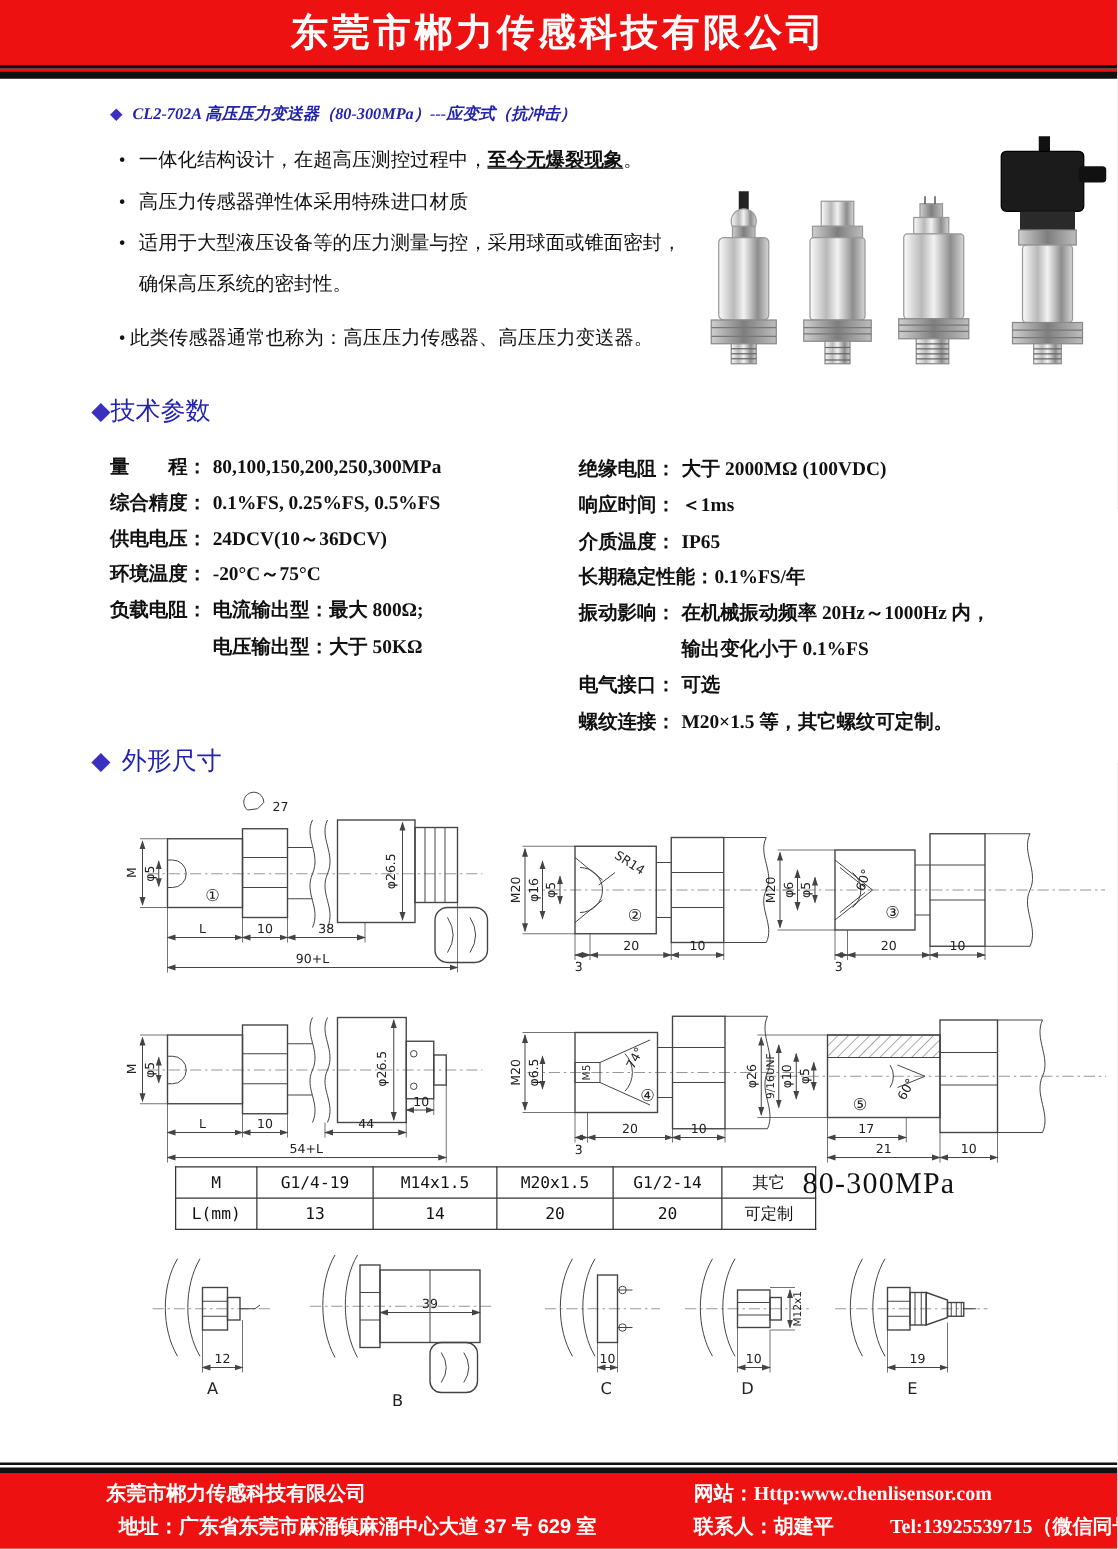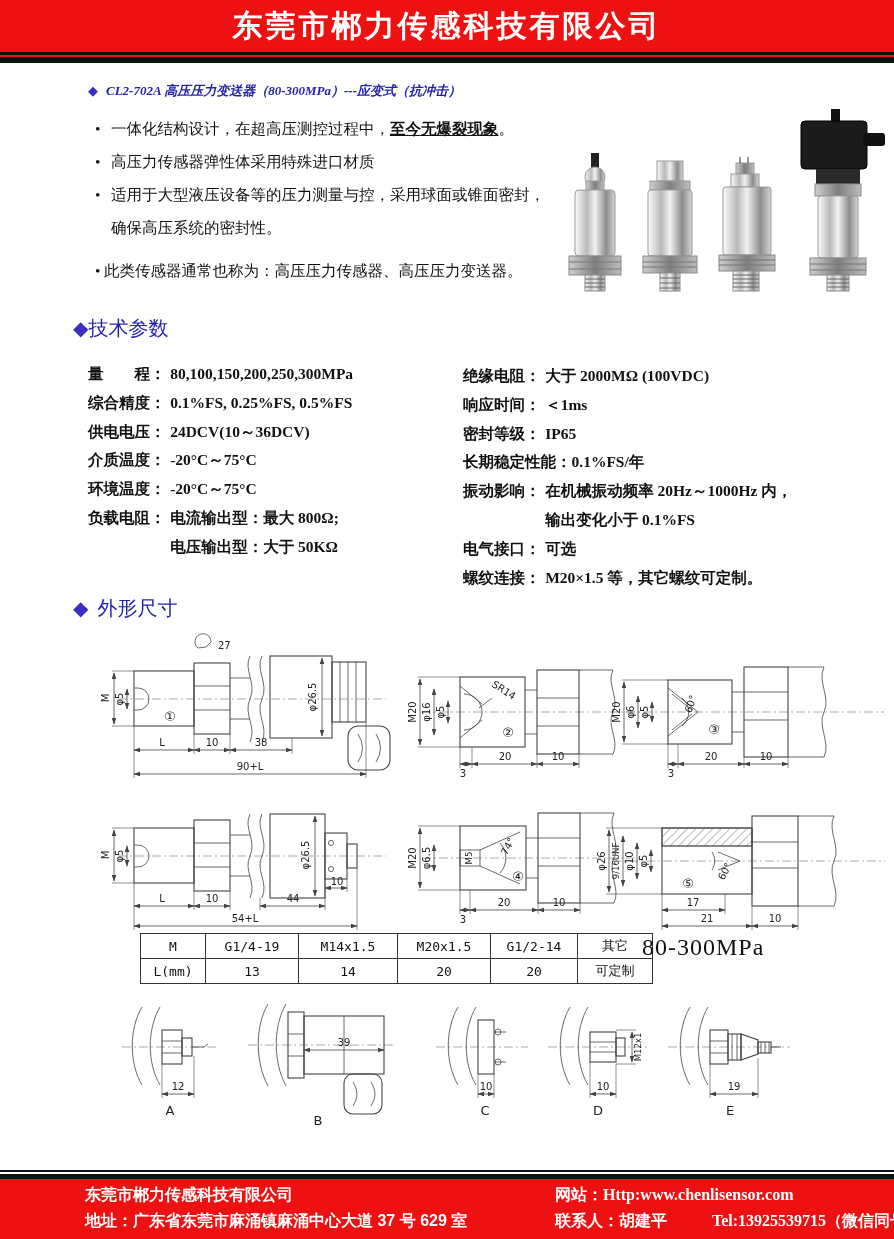--- a/index.html
+++ b/index.html
@@ -174,30 +174,29 @@
   </svg>
 
   <div class="sec" style="left:73px;top:315px;">
     <span class="diamond">◆</span><span>技术参数</span>
   </div>
 
   <div class="pcol" style="left:88px;top:360px;">
     <div><span class="plabel">量　　程：</span><span>80,100,150,200,250,300MPa</span></div>
     <div><span class="plabel">综合精度：</span><span>0.1%FS, 0.25%FS, 0.5%FS</span></div>
     <div><span class="plabel">供电电压：</span><span>24DCV(10～36DCV)</span></div>
-    <div><span class="plabel">介质温度：</span><span>-20°C～75°C</span></div>
     <div><span class="plabel">环境温度：</span><span>-20°C～75°C</span></div>
     <div><span class="plabel">负载电阻：</span><span>电流输出型：最大 800Ω;</span></div>
     <div><span class="plabel"></span><span>电压输出型：大于 50KΩ</span></div>
   </div>
 
   <div class="pcol" style="left:463px;top:362px;">
     <div><span class="plabel">绝缘电阻：</span><span>大于 2000MΩ (100VDC)</span></div>
     <div><span class="plabel">响应时间：</span><span>＜1ms</span></div>
-    <div><span class="plabel">密封等级：</span><span>IP65</span></div>
+    <div><span class="plabel">介质温度：</span><span>IP65</span></div>
     <div><span class="plabel">长期稳定性能：</span><span>0.1%FS/年</span></div>
     <div><span class="plabel">振动影响：</span><span>在机械振动频率 20Hz～1000Hz 内，</span></div>
     <div><span class="plabel"></span><span>输出变化小于 0.1%FS</span></div>
     <div><span class="plabel">电气接口：</span><span>可选</span></div>
     <div><span class="plabel">螺纹连接：</span><span>M20×1.5 等，其它螺纹可定制。</span></div>
   </div>
 
   <div class="sec dims" style="left:73px;top:595px;">
     <span class="diamond">◆</span><span>外形尺寸</span>
   </div>
@@ -520,18 +519,18 @@
     <text x="74" y="88" text-anchor="middle">19</text>
     <text class="letter" x="70" y="113" text-anchor="middle">E</text>
   </svg>
 
   <div class="hr1 b1"></div>
   <div class="b2 hr1"></div>
   <div class="hr1 b3"></div>
   <div class="footer">
     <span class="ft" style="left:85px;top:6px;">东莞市郴力传感科技有限公司</span>
     <span class="ft" style="left:555px;top:6px;"><span>网站：</span><span class="serif">Http:www.chenlisensor.com</span></span>
-    <span class="ft" style="left:85px;top:32px;">地址：广东省东莞市麻涌镇麻涌中心大道 37 号 629 室</span>
+    <span class="ft" style="left:95px;top:32px;">地址：广东省东莞市麻涌镇麻涌中心大道 37 号 629 室</span>
     <span class="ft" style="left:555px;top:32px;">联系人：胡建平</span>
     <span class="ft serif" style="left:712px;top:32px;">Tel:13925539715（微信同号）</span>
   </div>
 
 </div>
 
 </body></html>

